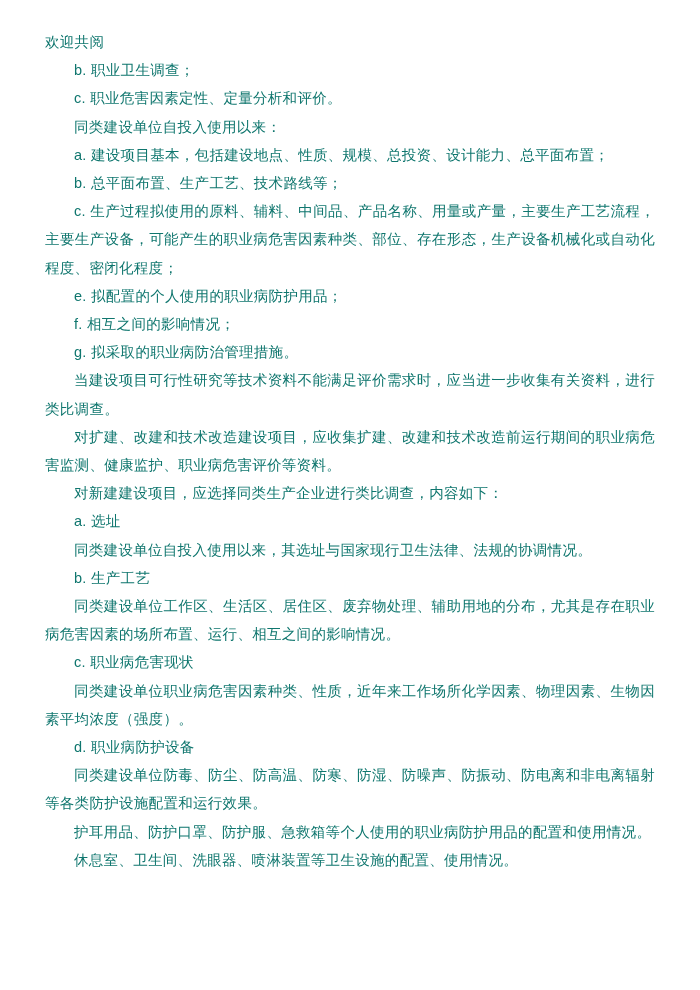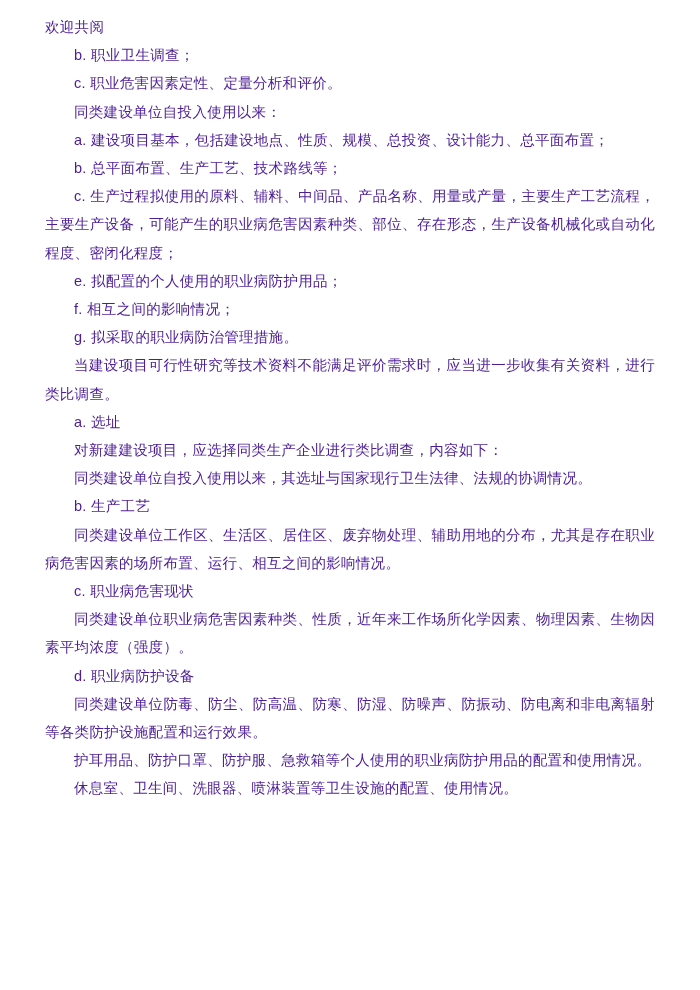--- a/index.html
+++ b/index.html
@@ -10,23 +10,23 @@
     body {
       width: 700px;
       height: 990px;
       overflow: hidden;
       font-family: "Liberation Sans", "DejaVu Sans", sans-serif;
     }
     .page {
       box-sizing: border-box;
       width: 700px;
       height: 990px;
-      padding: 13px 45px 0 45px;
+      padding: 28px 45px 0 45px;
       background: #ffffff;
-      color: #4c1d95;
+      color: #0f766e;
     }
     p.para {
       margin: 0;
       font-size: 14.5px;
       line-height: 28.2px;
       text-indent: 2em;
       text-align: justify;
       letter-spacing: 0.3px;
       word-break: break-all;
     }
@@ -42,22 +42,23 @@
   <p class="para">b. 职业卫生调查；</p>
   <p class="para">c. 职业危害因素定性、定量分析和评价。</p>
   <p class="para">同类建设单位自投入使用以来：</p>
   <p class="para">a. 建设项目基本，包括建设地点、性质、规模、总投资、设计能力、总平面布置；</p>
   <p class="para">b. 总平面布置、生产工艺、技术路线等；</p>
   <p class="para">c. 生产过程拟使用的原料、辅料、中间品、产品名称、用量或产量，主要生产工艺流程，主要生产设备，可能产生的职业病危害因素种类、部位、存在形态，生产设备机械化或自动化程度、密闭化程度；</p>
   <p class="para">e. 拟配置的个人使用的职业病防护用品；</p>
   <p class="para">f. 相互之间的影响情况；</p>
   <p class="para">g. 拟采取的职业病防治管理措施。</p>
   <p class="para">当建设项目可行性研究等技术资料不能满足评价需求时，应当进一步收集有关资料，进行类比调查。</p>
+  <p class="para">对扩建、改建和技术改造建设项目，应收集扩建、改建和技术改造前运行期间的职业病危害监测、健康监护、职业病危害评价等资料。</p>
+  <p class="para">对新建建设项目，应选择同类生产企业进行类比调查，内容如下：</p>
   <p class="para">a. 选址</p>
-  <p class="para">对新建建设项目，应选择同类生产企业进行类比调查，内容如下：</p>
   <p class="para">同类建设单位自投入使用以来，其选址与国家现行卫生法律、法规的协调情况。</p>
   <p class="para">b. 生产工艺</p>
   <p class="para">同类建设单位工作区、生活区、居住区、废弃物处理、辅助用地的分布，尤其是存在职业病危害因素的场所布置、运行、相互之间的影响情况。</p>
   <p class="para">c. 职业病危害现状</p>
   <p class="para">同类建设单位职业病危害因素种类、性质，近年来工作场所化学因素、物理因素、生物因素平均浓度（强度）。</p>
   <p class="para">d. 职业病防护设备</p>
   <p class="para">同类建设单位防毒、防尘、防高温、防寒、防湿、防噪声、防振动、防电离和非电离辐射等各类防护设施配置和运行效果。</p>
   <p class="para">护耳用品、防护口罩、防护服、急救箱等个人使用的职业病防护用品的配置和使用情况。</p>
   <p class="para">休息室、卫生间、洗眼器、喷淋装置等卫生设施的配置、使用情况。</p>
 </div>

